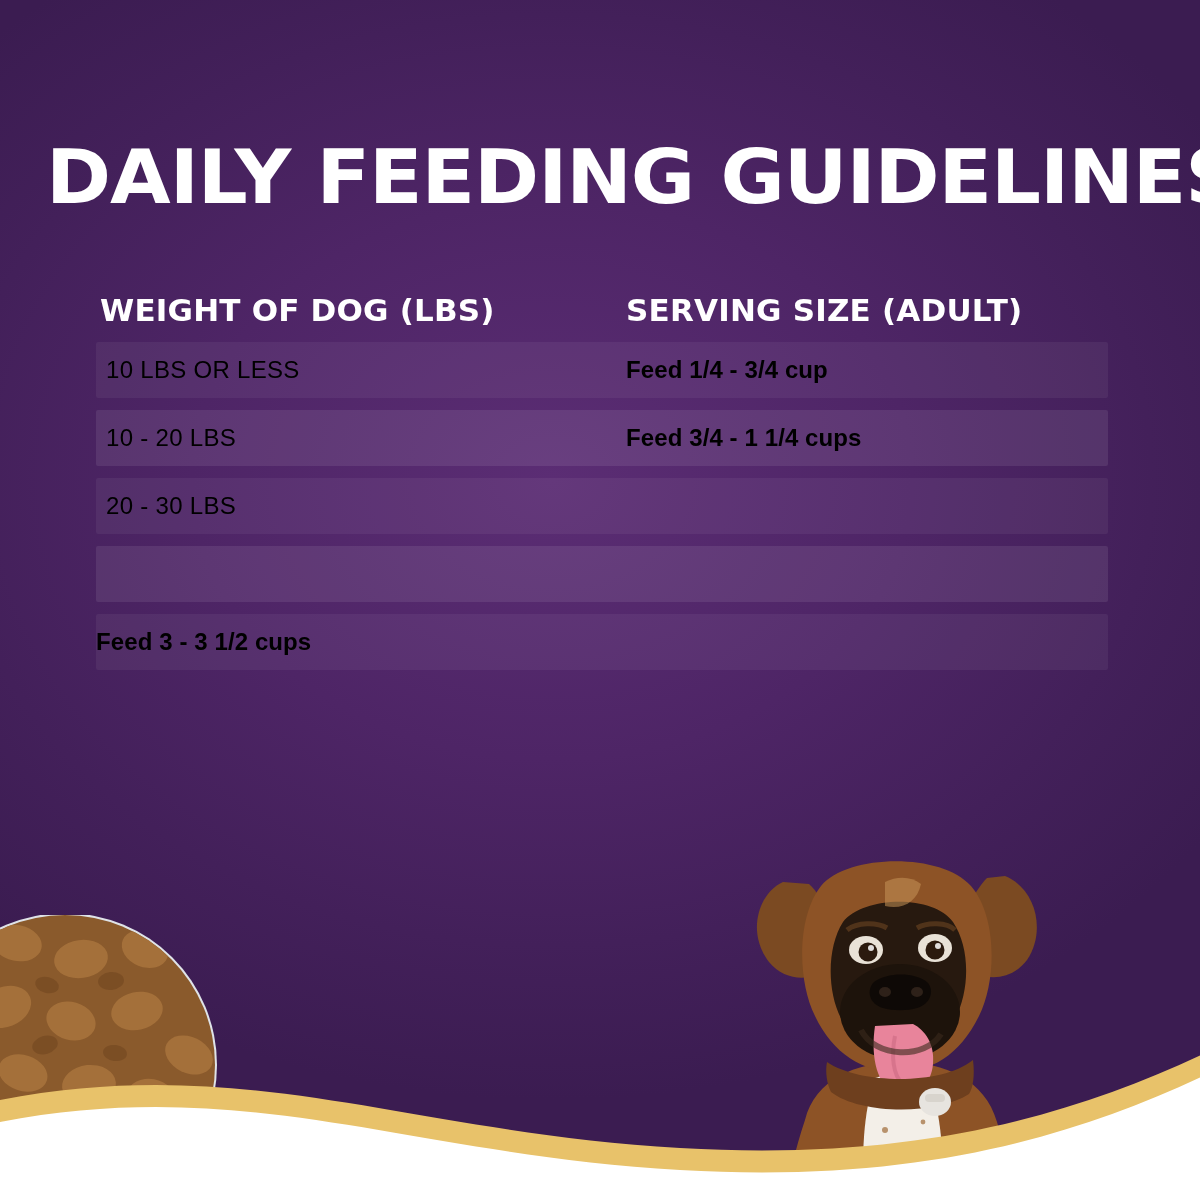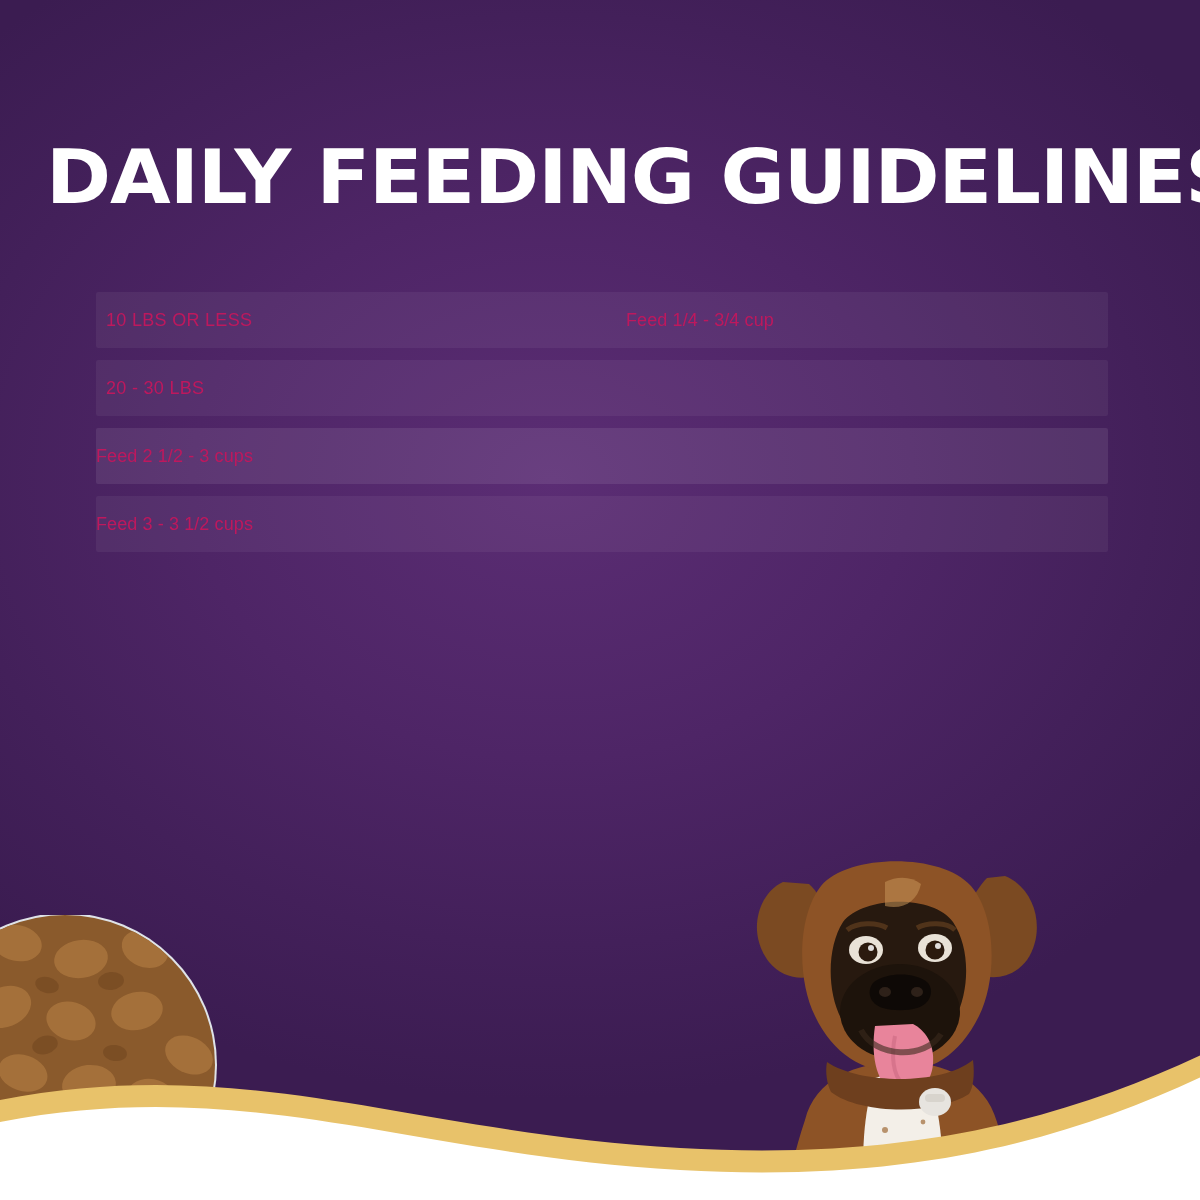--- a/index.html
+++ b/index.html
@@ -63,33 +63,33 @@
   .row {
     display:flex;
     align-items:center;
     height:56px;
     margin-bottom:12px;
     background:rgba(255,255,255,0.055);
     border-radius:2px;
   }
   .row.alt { background:rgba(255,255,255,0.085); }
   .cell {
-    color:#be185d;
-    font-size:18px;
+    color:#000000;
+    font-size:24px;
     line-height:1;
   }
   .cell.col-a {
     width:530px;
     padding-left:10px;
     letter-spacing:0.3px;
     font-weight:400;
   }
   .cell.col-b {
     width:482px;
-    font-weight:normal;
+    font-weight:bold;
     letter-spacing:0.1px;
   }
   
   .dog {
     position:absolute;
     left:735px; top:830px;
     width:330px; height:370px;
   }
   
   .bowl {
@@ -101,30 +101,37 @@
 </head>
 <body>
 
 <div class="poster">
 
   <div class="bg-purple"></div>
 
   <div class="title">DAILY FEEDING GUIDELINES</div>
 
   <div class="table-wrap">
+    <div class="thead">
+      <div class="th col-a">WEIGHT OF DOG (LBS)</div>
+      <div class="th col-b">SERVING SIZE (ADULT)</div>
+    </div>
 
     <div class="row">
       <div class="cell col-a">10 LBS OR LESS</div>
       <div class="cell col-b">Feed 1/4 - 3/4 cup</div>
     </div>
+    <div class="row alt">
+      <div class="cell col-a">10 - 20 LBS</div>
+      <div class="cell col-b">Feed 3/4 - 1 1/4 cups</div>
+    </div>
     <div class="row">
       <div class="cell col-a">20 - 30 LBS</div>
     </div>
     <div class="row alt">
-      <div class="cell col-b">Feed 2 1/2 - 3 cups</div>
     </div>
     <div class="row">
       <div class="cell col-b">Feed 3 - 3 1/2 cups</div>
     </div>
   </div>
 
   <div class="dog">
     <svg width="330" height="370" viewBox="0 0 330 370" xmlns="http://www.w3.org/2000/svg">
 
       <path d="M70 290 C80 250 120 232 165 232 C210 232 250 250 262 292 C272 325 276 350 278 370 L52 370 C54 345 60 320 70 290 Z" fill="#8d5326"></path>

